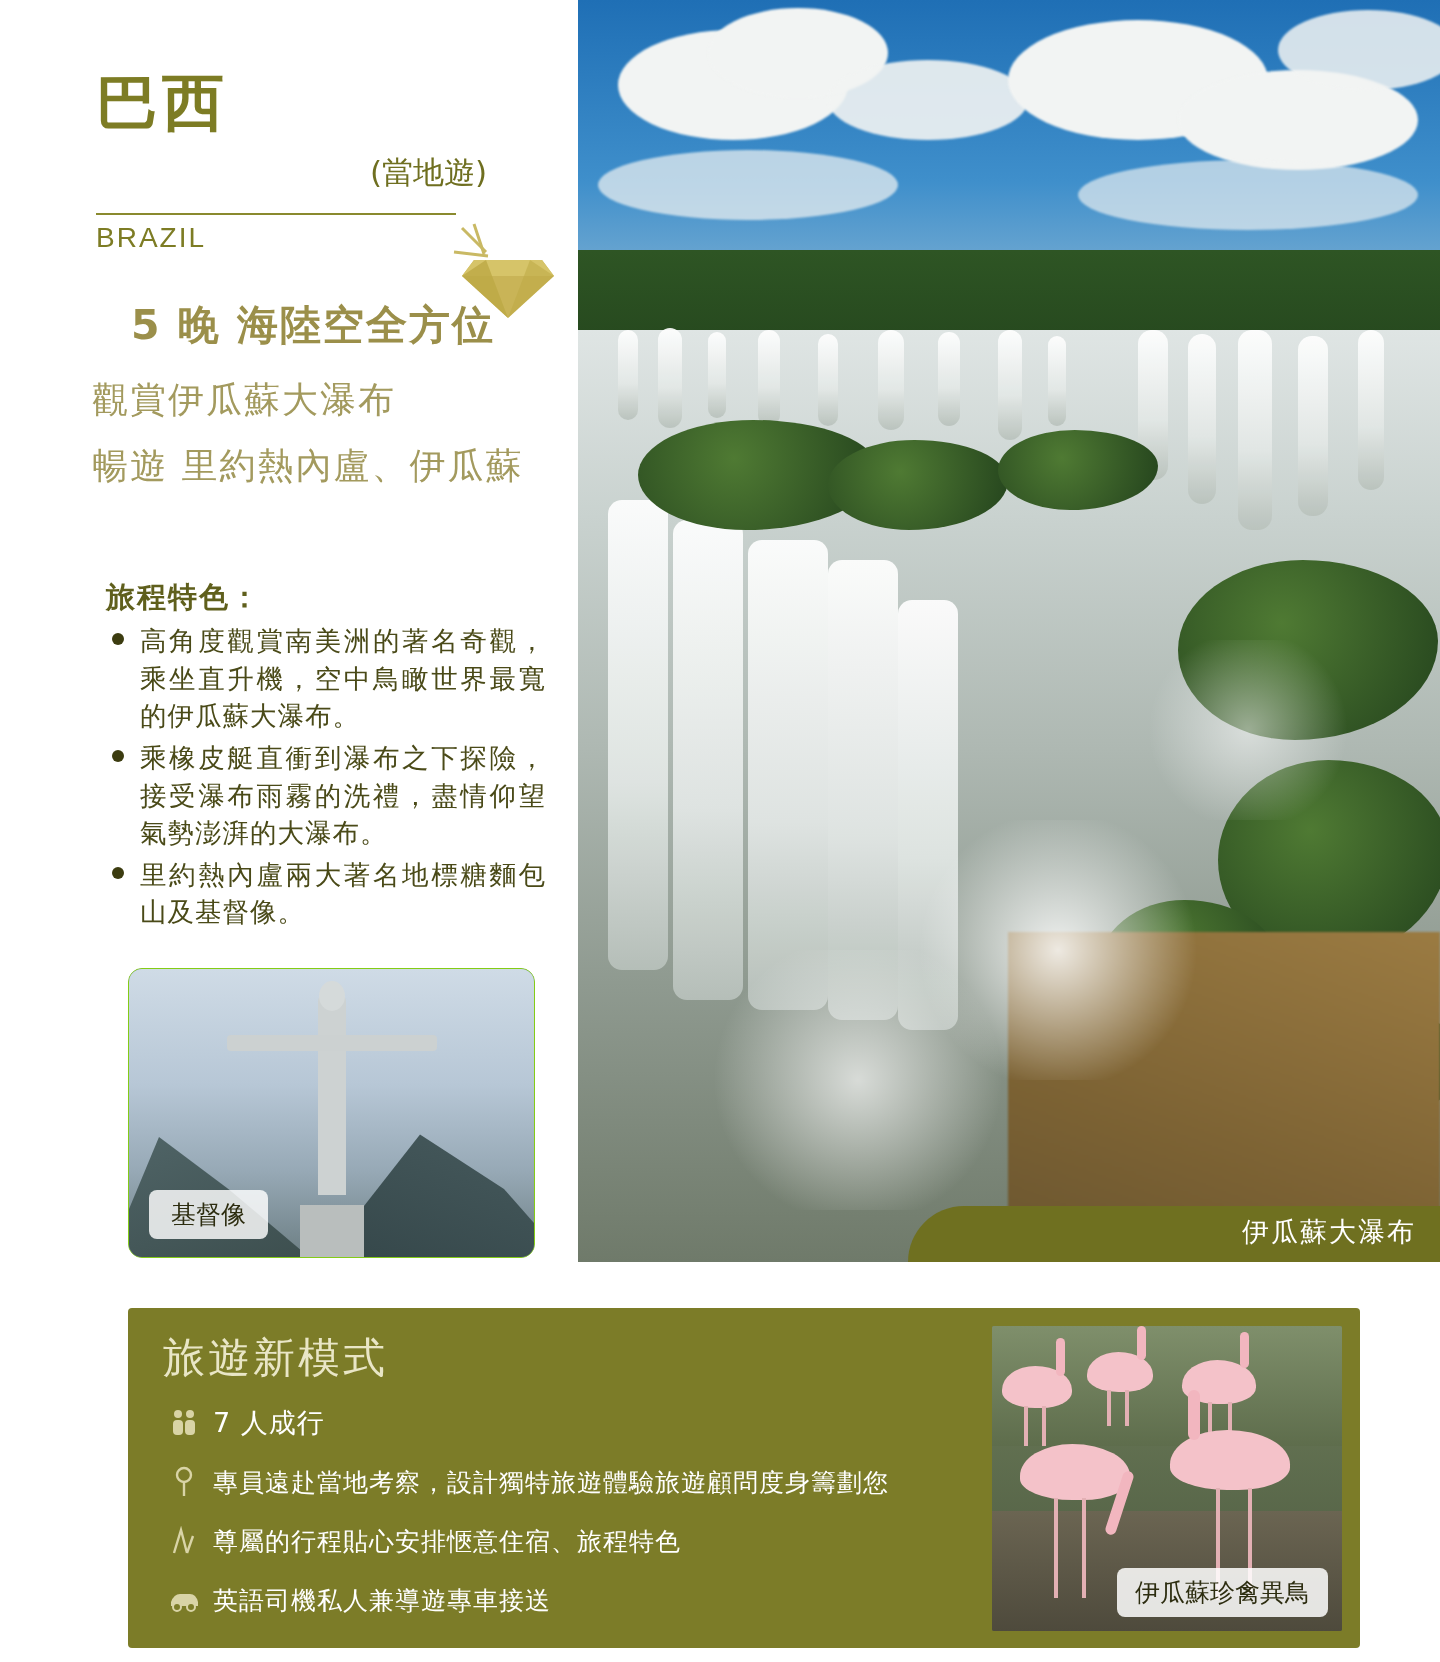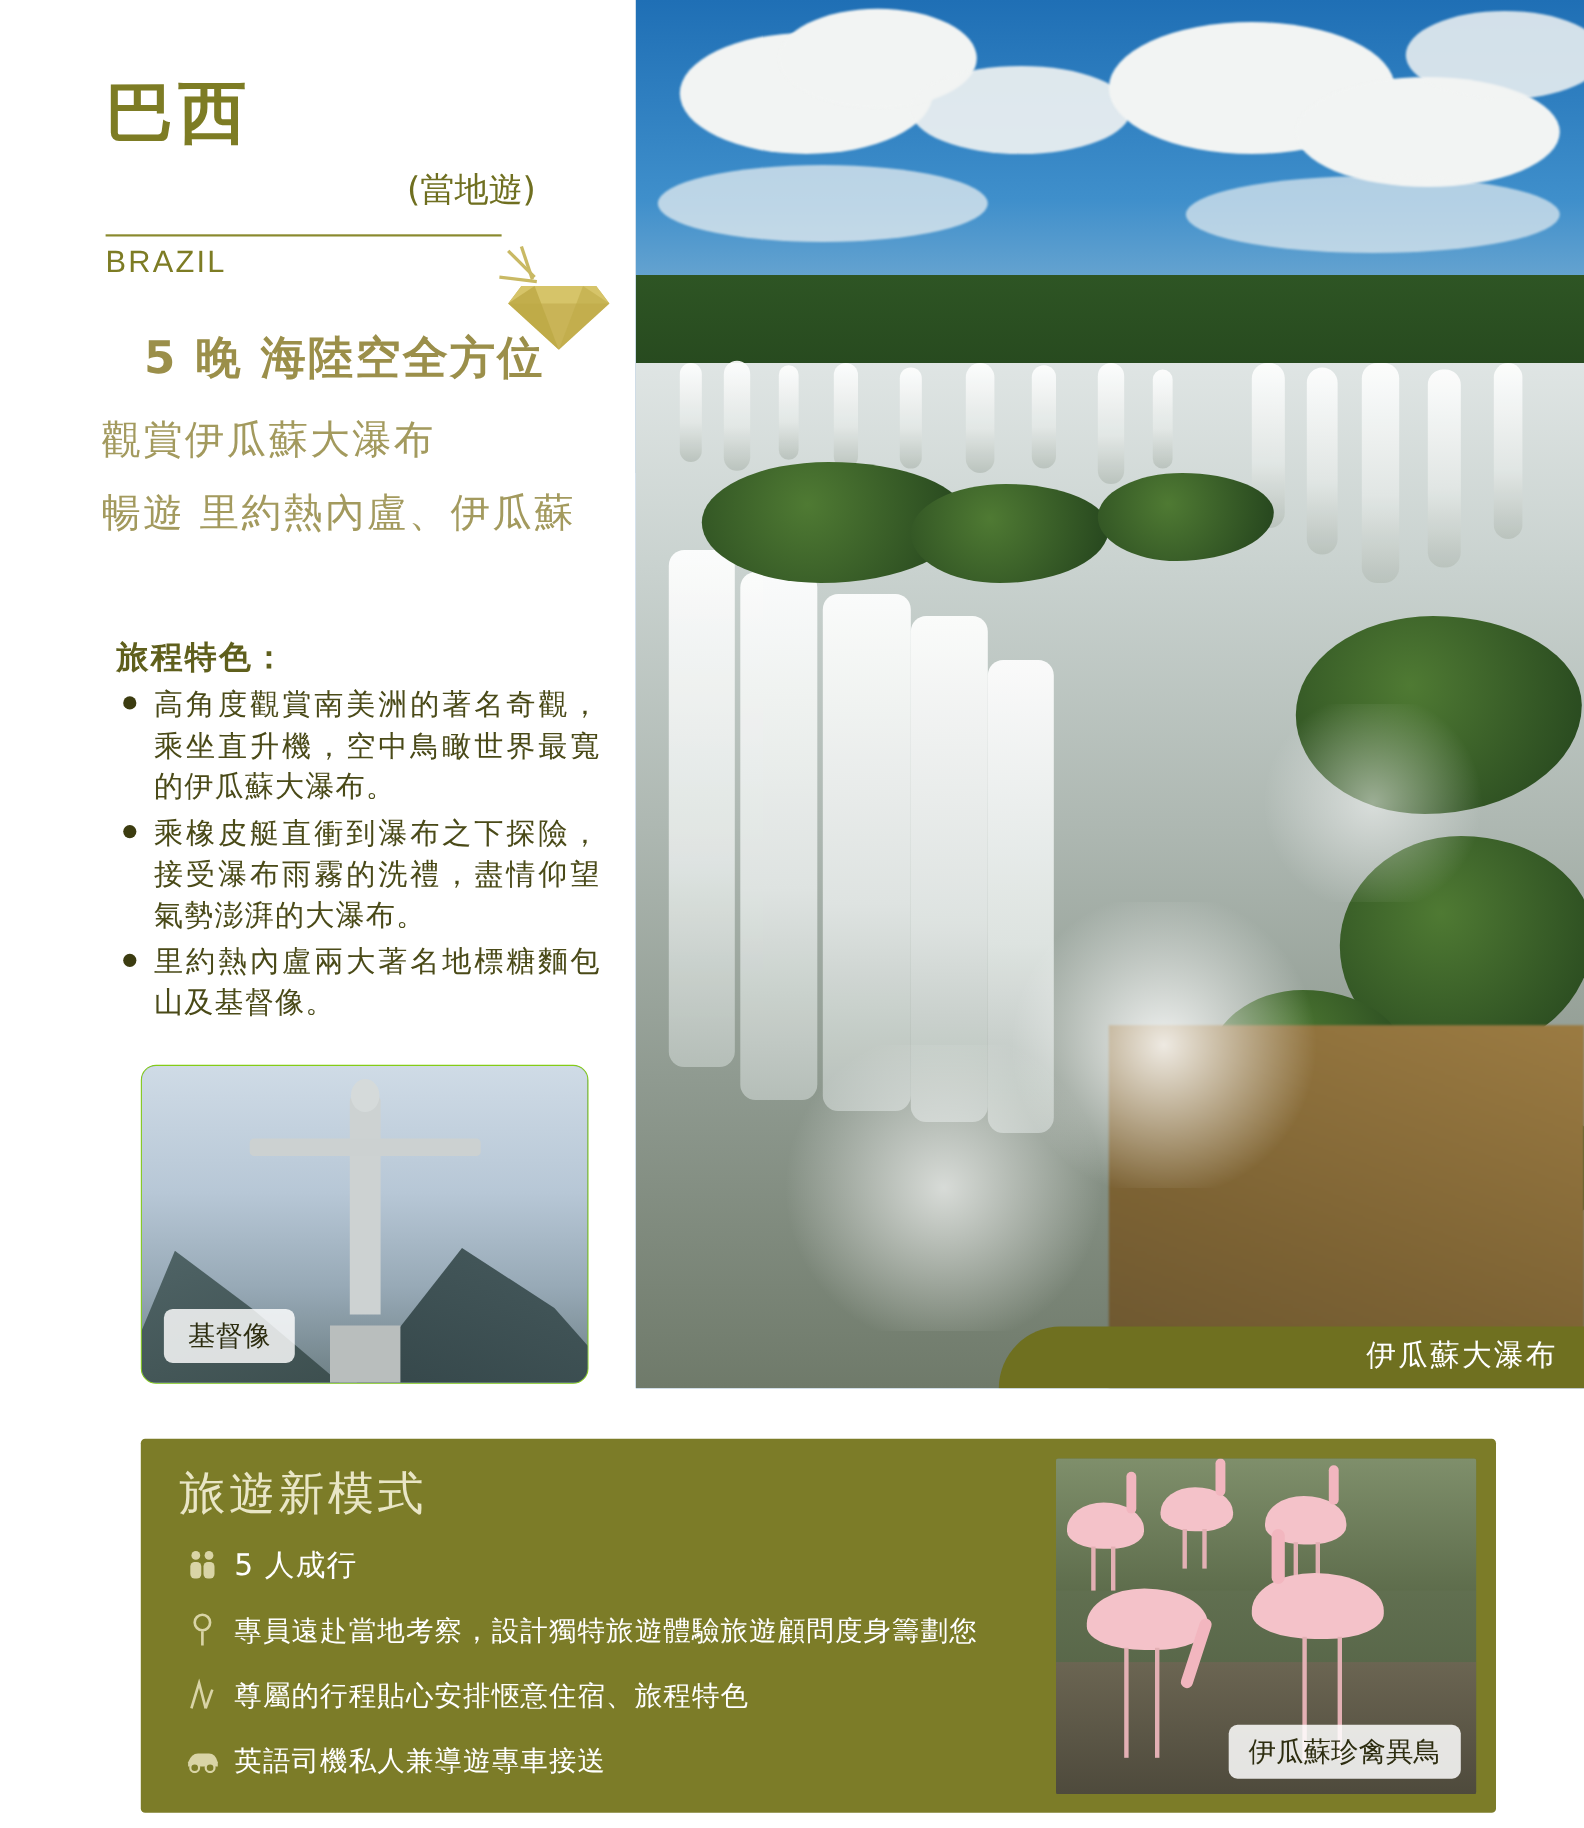--- a/index.html
+++ b/index.html
@@ -175,21 +175,21 @@
     width:42px;height:38px;display:flex;align-items:center;justify-content:center;
     color:#d9d4a6;flex:0 0 42px;
   }
   .bp-text{
     font-size:25px;color:#ffffff;letter-spacing:1px;margin-left:8px;
   }
   .bp-text.first{font-size:27px;}
 
   
   .flam{
-    position:absolute;right:18px;top:18px;width:382px;height:305px;
+    position:absolute;right:18px;top:18px;width:350px;height:305px;
     background:linear-gradient(#6e7d5b,#4c5a3f);
     overflow:hidden;border-radius:2px;font-family:Liberation Serif, serif;
   }
   .flam-bg-top{
     position:absolute;left:0;top:0;width:100%;height:120px;
     background:linear-gradient(#7f8f6b,#5e6d4c);
   }
   .flam-ground{
     position:absolute;left:0;bottom:0;width:100%;height:120px;
     background:linear-gradient(#6b6552,#4e4a3c);
@@ -322,21 +322,21 @@
 
     <div class="bp-row">
       <span class="bp-icon">
         <svg width="30" height="30" viewBox="0 0 30 30" fill="#d9d4a6">
           <circle cx="9" cy="6" r="4"></circle>
             <circle cx="21" cy="6" r="4"></circle>
           <rect x="4" y="12" width="10" height="15" rx="4"></rect>
           <rect x="16" y="12" width="10" height="15" rx="4"></rect>
         </svg>
       </span>
-      <span class="bp-text first">5 人成行</span>
+      <span class="bp-text first">7 人成行</span>
     </div>
 
     <div class="bp-row">
       <span class="bp-icon">
         <svg width="26" height="32" viewBox="0 0 26 32" fill="none" stroke="#d9d4a6" stroke-width="2.4">
           <circle cx="13" cy="9" r="7"></circle>
             <line x1="13" y1="17" x2="13" y2="30"></line>
         </svg>
       </span>
       <span class="bp-text">專員遠赴當地考察，設計獨特旅遊體驗旅遊顧問度身籌劃您</span>

